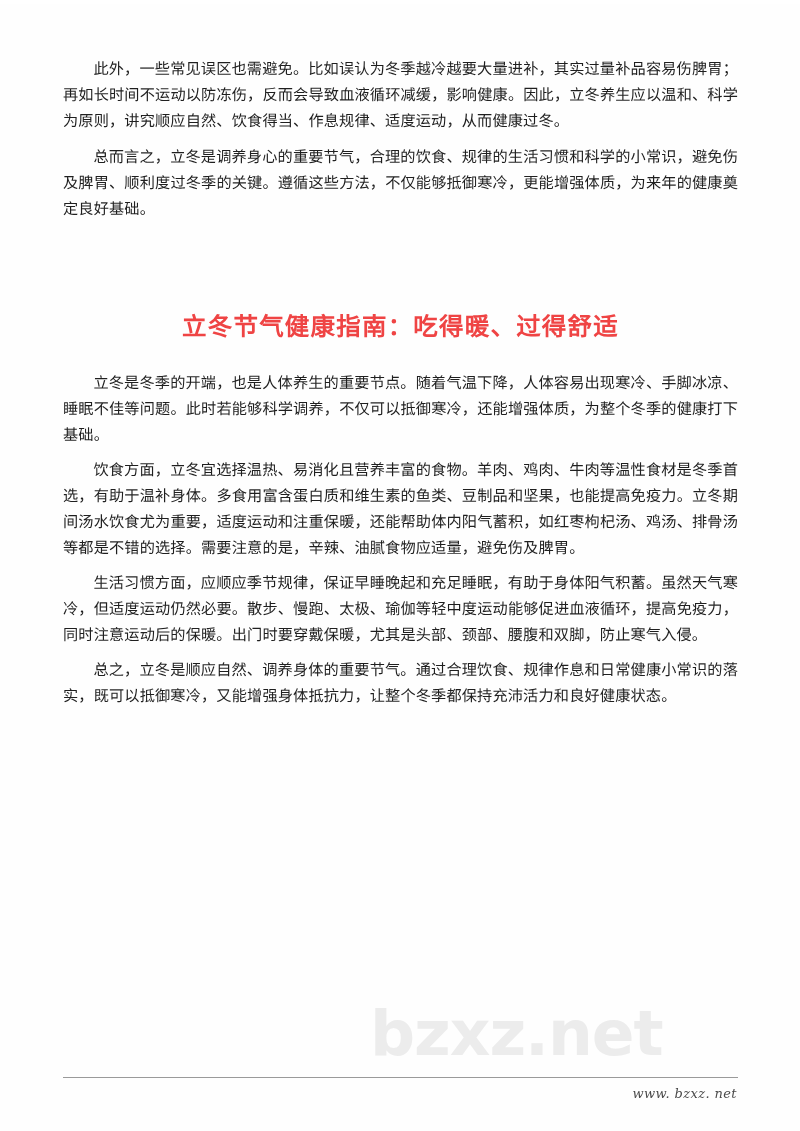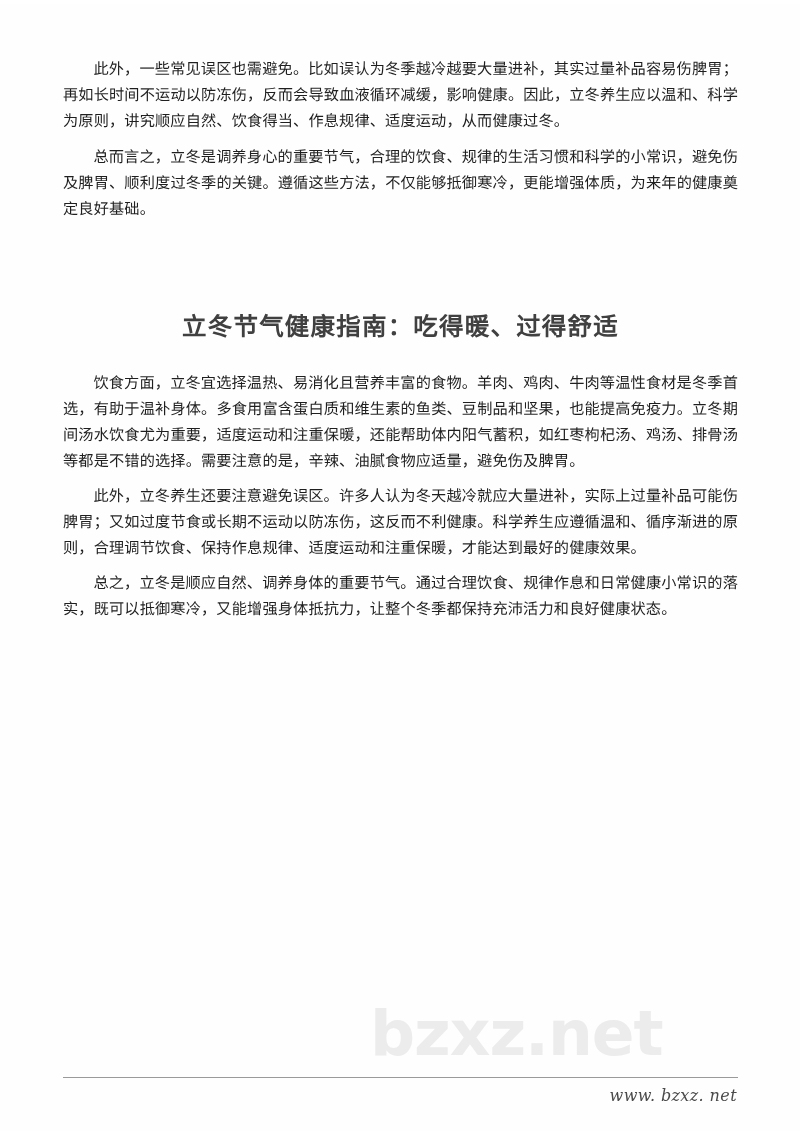--- a/index.html
+++ b/index.html
@@ -39,21 +39,21 @@
   }
   .tail-block .para { margin-bottom: 10px; }
   .spacer-top { height: 52px; }
   .article-title {
     font-size: 24.5px;
     font-weight: bold;
     text-align: center;
     letter-spacing: 1.2px;
     margin: 0;
     padding: 0;
-    color: #404040;
+    color: #ef4444;
     line-height: 34px;
   }
   .title-gap-before { height: 78px; }
   .title-gap-after { height: 26px; }
   .watermark {
     position: absolute;
     left: 370px;
     top: 995px;
     font-family: "DejaVu Sans", "Liberation Sans", sans-serif;
     font-size: 63px;
@@ -71,21 +71,21 @@
     width: 675px;
     height: 1px;
     background: #9a9a9a;
   }
   .footer-url {
     position: absolute;
     right: 63px;
     top: 1082px;
     font-family: "DejaVu Serif", "Liberation Serif", serif;
     font-style: italic;
-    font-size: 16px;
+    font-size: 13px;
     color: #4a4a4a;
     letter-spacing: 0.4px;
     white-space: nowrap;
   }
 </style>
 </head>
 <body>
 
 <div id="page">
 
@@ -98,22 +98,23 @@
       <p class="para">总而言之，立冬是调养身心的重要节气，合理的饮食、规律的生活习惯和科学的小常识，避免伤及脾胃、顺利度过冬季的关键。遵循这些方法，不仅能够抵御寒冷，更能增强体质，为来年的健康奠定良好基础。</p>
     </div>
 
     <div class="title-gap-before"></div>
 
     <h1 class="article-title">立冬节气健康指南：吃得暖、过得舒适</h1>
 
     <div class="title-gap-after"></div>
 
     <div>
+      <p class="para">立冬是冬季的开端，也是人体养生的重要节点。随着气温下降，人体容易出现寒冷、手脚冰凉、睡眠不佳等问题。此时若能够科学调养，不仅可以抵御寒冷，还能增强体质，为整个冬季的健康打下基础。</p>
       <p class="para">饮食方面，立冬宜选择温热、易消化且营养丰富的食物。羊肉、鸡肉、牛肉等温性食材是冬季首选，有助于温补身体。多食用富含蛋白质和维生素的鱼类、豆制品和坚果，也能提高免疫力。立冬期间汤水饮食尤为重要，适度运动和注重保暖，还能帮助体内阳气蓄积，如红枣枸杞汤、鸡汤、排骨汤等都是不错的选择。需要注意的是，辛辣、油腻食物应适量，避免伤及脾胃。</p>
-      <p class="para">此外，立冬养生还要注意避免误区。许多人认为冬天越冷就应大量进补，实际上过量补品可能伤脾胃；又如过度节食或长期不运动以防冻伤，这反而不利健康。科学养生应遵循温和、循序渐进的原则，合理调节饮食、保持作息规律、适度运动和注重保暖，才能达到最好的健康效果。</p>
+      <p class="para">生活习惯方面，应顺应季节规律，保证早睡晚起和充足睡眠，有助于身体阳气积蓄。虽然天气寒冷，但适度运动仍然必要。散步、慢跑、太极、瑜伽等轻中度运动能够促进血液循环，提高免疫力，同时注意运动后的保暖。出门时要穿戴保暖，尤其是头部、颈部、腰腹和双脚，防止寒气入侵。</p>
       <p class="para">总之，立冬是顺应自然、调养身体的重要节气。通过合理饮食、规律作息和日常健康小常识的落实，既可以抵御寒冷，又能增强身体抵抗力，让整个冬季都保持充沛活力和良好健康状态。</p>
     </div>
 
   </div>
 
   <div class="watermark">bzxz.net</div>
 
   <div class="footer-rule"></div>
 
   <div class="footer-url">www. bzxz. net</div>

